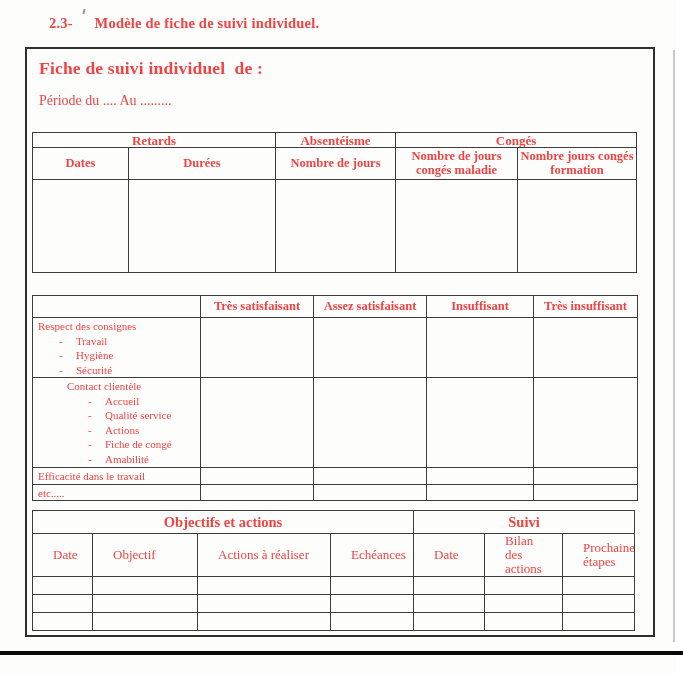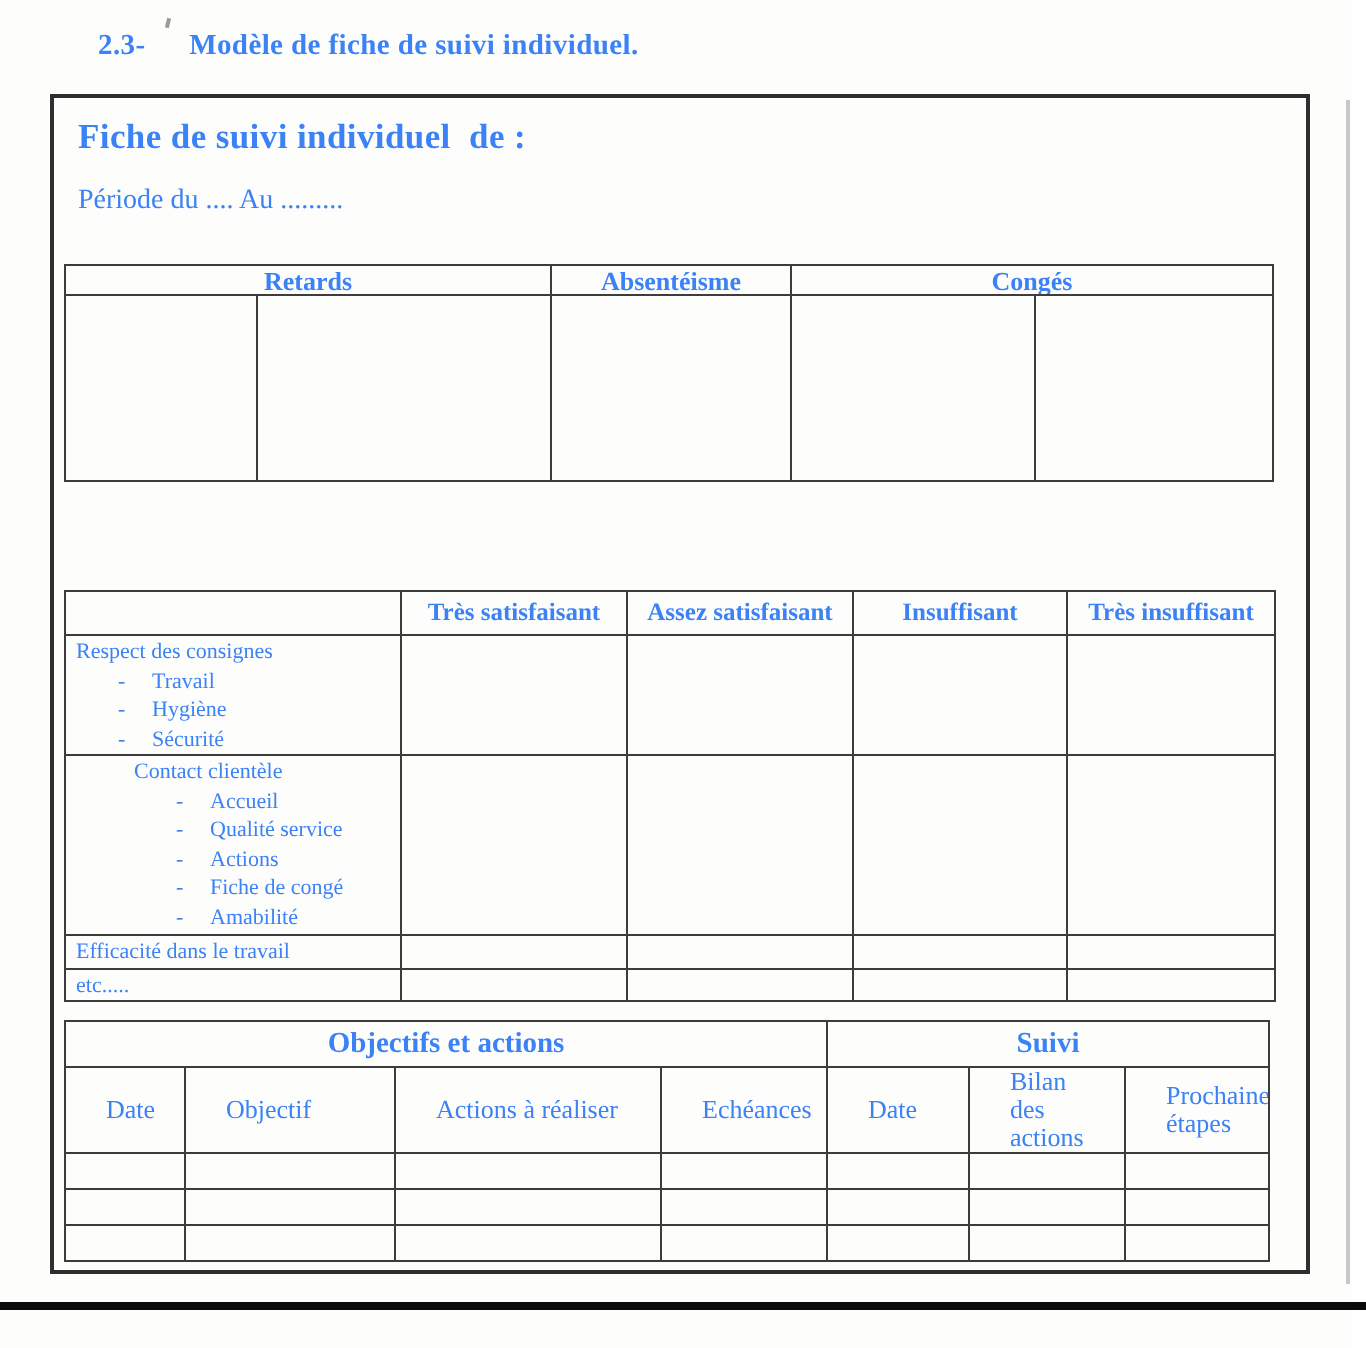--- a/index.html
+++ b/index.html
@@ -1,21 +1,21 @@
 <!DOCTYPE html>
 <html><head>
 <meta charset="utf-8">
 <style>
   * { margin:0; padding:0; box-sizing:border-box; }
   html,body { width:683px; height:674px; overflow:hidden; background:#ffffff; }
   .page {
     position:relative; width:676px; height:674px;
     background:#fdfdfc;
     font-family:"Liberation Serif","DejaVu Serif",serif;
-    color:#3b82f6;
+    color:#ef4444;
   }
   .section-heading { position:absolute; left:49px; top:15px; font-weight:bold; font-size:14.5px; letter-spacing:.2px; }
   .section-heading .num { display:inline-block; }
   .section-heading .ttl { display:inline-block; margin-left:18px; }
   .artifact-mark { position:absolute; left:83px; top:9px; width:2px; height:5px; background:#9a9a9a; transform:rotate(14deg); }
 
   .form-box {
     position:absolute; left:25px; top:47px; width:630px; height:590px;
     border:2px solid #2f2f2f;
   }
@@ -74,20 +74,27 @@
           <col style="width:147px">
           <col style="width:120px">
           <col style="width:122px">
           <col style="width:119px">
       </colgroup>
       <tbody>
           <tr class="group-row">
         <th colspan="2">Retards</th>
         <th>Absentéisme</th>
         <th colspan="2">Congés</th>
+      </tr>
+      <tr class="col-row">
+        <th>Dates</th>
+        <th>Durées</th>
+        <th>Nombre de jours</th>
+        <th>Nombre de jours congés maladie</th>
+        <th>Nombre jours congés formation</th>
       </tr>
       <tr class="body-row">
         <td></td>
         <td></td>
         <td></td>
         <td></td>
         <td></td>
       </tr>
     </tbody>
       </table>

